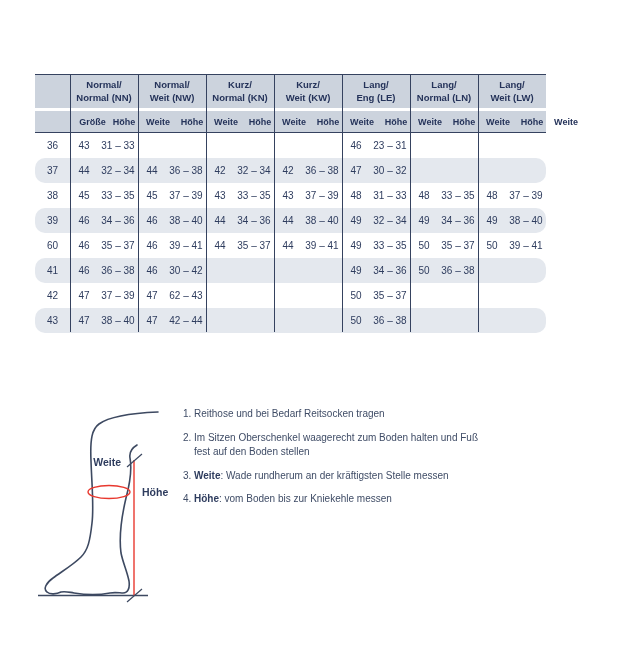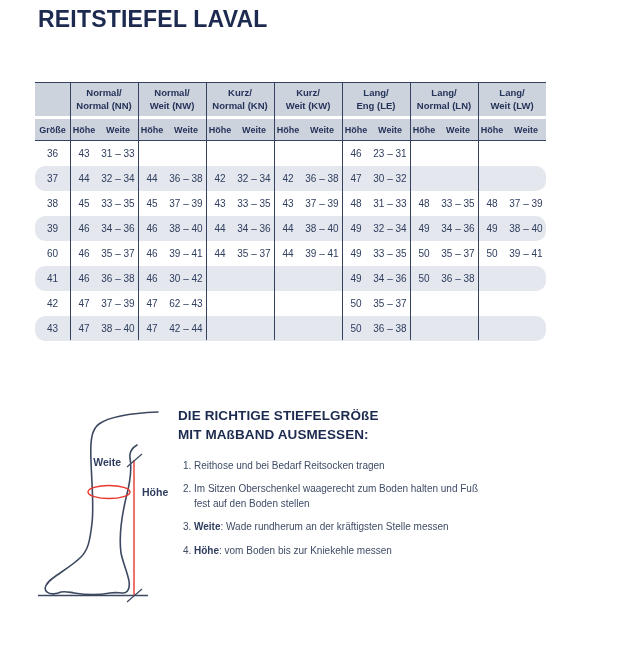--- a/index.html
+++ b/index.html
@@ -9,31 +9,31 @@
   }
   .page-title {
     position:absolute; left:38px; top:6px; margin:0;
     font-size:23px; font-weight:bold; letter-spacing:0.2px; color:#1c2a4f;
   }
   .table-caption {
     position:absolute; left:38px; top:48px; margin:0;
     font-size:11.5px; font-weight:bold; color:#1c2a4f;
   }
   
-  .table-wrap { position:absolute; left:35px; top:82px; width:511px; }
+  .table-wrap { position:absolute; left:35px; top:74px; width:511px; }
   .t-topline, .t-midline { height:1px; background:#35425f; width:511px; }
   .row { display:grid; }
   .group-row { grid-template-columns:35px repeat(7,68px); height:33px; background:#ccd3dd; }
   .group-cell {
     display:flex; align-items:center; justify-content:center; text-align:center;
     font-size:9.5px; font-weight:bold; line-height:1.3; white-space:pre-line; color:#25335a;
   }
   .gap-row { height:3px; background:#ffffff; }
   .sub-row { grid-template-columns:35px repeat(14,28px 40px); height:21px; background:#ccd3dd; }
-  .sub-row { grid-template-columns:35px repeat(7,28px 40px); }
+  .sub-row { grid-template-columns:35px repeat(7,28px 40px);padding-left:40px; }
   .sub-cell, .d-cell {
     display:flex; align-items:center; justify-content:center;
     font-size:9px; font-weight:bold; color:#25335a;
   }
   .data-row { grid-template-columns:35px repeat(7,28px 40px); height:25px; background:#ffffff; }
   .data-row.stripe { background:#e4e8ee;border-radius:10px; }
   .d-cell { font-size:10px; font-weight:normal; color:#2e3c5e; }
   .d-cell.size { font-weight:normal; }
   .vline { position:absolute; top:0; width:1px; height:258px; background:#35425f; }
   
@@ -48,21 +48,20 @@
     font-size:10px; line-height:1.45; color:#3f4c66; margin-bottom:9px;
   }
   .instr-list li b { color:#2e3c5e; }
   .svg-label { font-family:"Liberation Sans", sans-serif; font-size:10.5px; font-weight:bold; fill:#2e3c5e; }
 </style>
 </head>
 <body>
 
 <div class="page">
 
-  <h1 class="page-title">REITSTIEFEL LAVAL</h1>
 
   <div class="table-wrap">
     <div class="t-topline"></div>
     <div class="row group-row" id="group-row">
         <div class="group-cell"></div>
         <div class="group-cell">Normal/
 Normal (NN)</div>
         <div class="group-cell">Normal/
 Weit (NW)</div>
         <div class="group-cell">Kurz/
@@ -268,22 +267,20 @@
     <line x1="97" y1="64" x2="112" y2="51" stroke="#3d4961" stroke-width="1.2"></line>
     <line x1="97" y1="199" x2="112" y2="186" stroke="#3d4961" stroke-width="1.2"></line>
 
     <ellipse cx="79" cy="89" rx="21" ry="6.5" fill="none" stroke="#e8392f" stroke-width="1.4"></ellipse>
 
     <text class="svg-label" x="91" y="63" text-anchor="end">Weite</text>
     <text class="svg-label" x="112" y="93" text-anchor="start">Höhe</text>
   </svg>
 
   <div class="instructions">
-    <h3 class="instr-heading">DIE RICHTIGE STIEFELGRÖßE
-MIT MAßBAND AUSMESSEN:</h3>
     <ol class="instr-list" id="instr-list">
         <li>Reithose und bei Bedarf Reitsocken tragen</li>
         <li>Im Sitzen Oberschenkel waagerecht zum Boden halten und Fuß fest auf den Boden stellen</li>
         <li><b>Weite</b>: Wade rundherum an der kräftigsten Stelle messen</li>
         <li><b>Höhe</b>: vom Boden bis zur Kniekehle messen</li>
       </ol>
   </div>
 
 </div>
 

